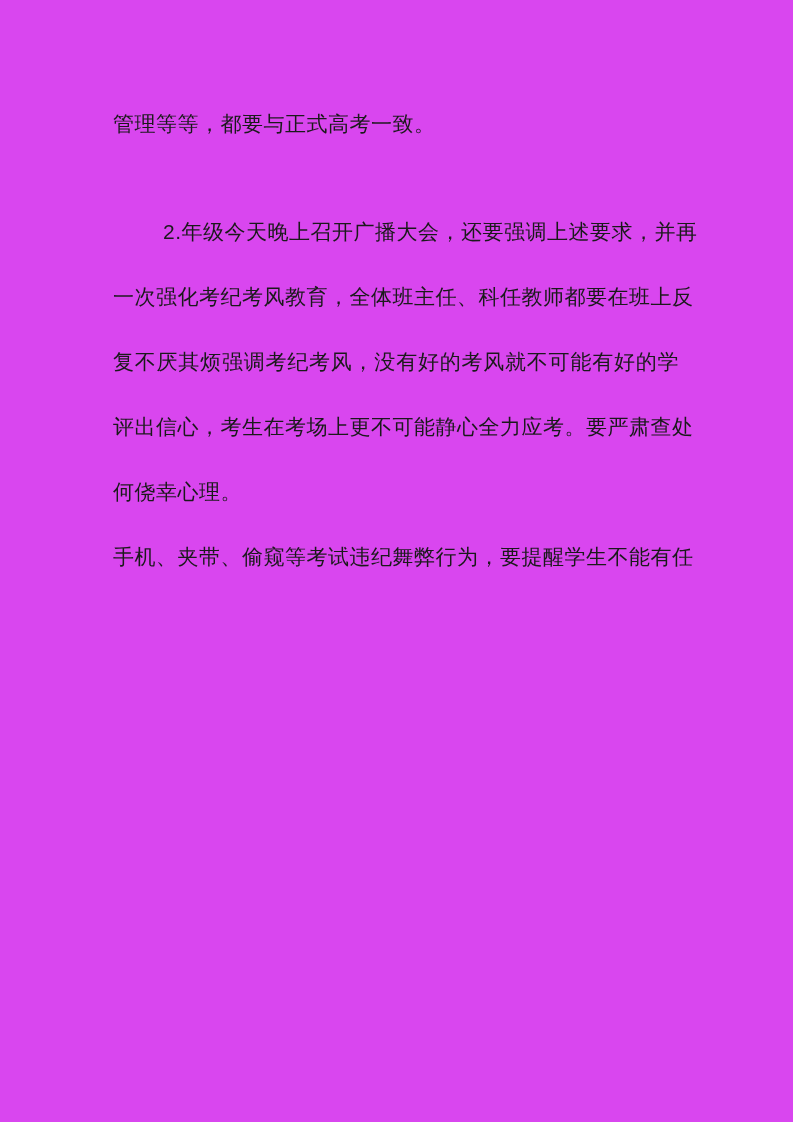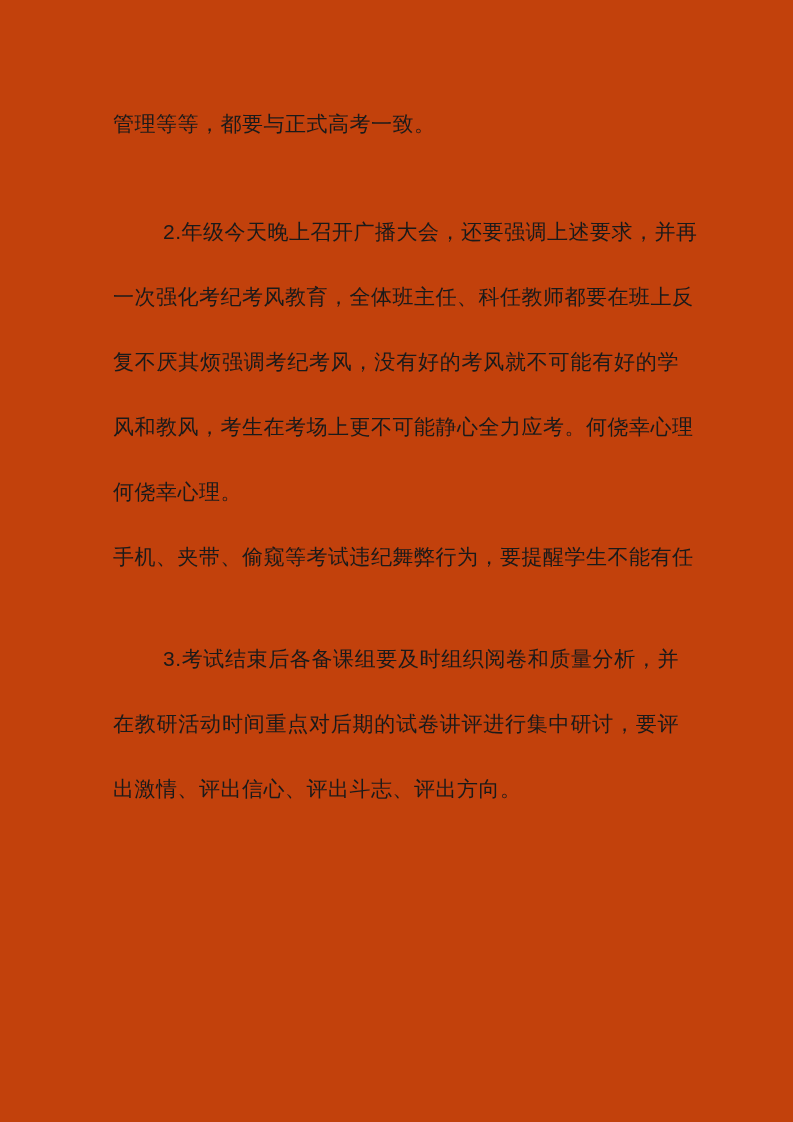--- a/index.html
+++ b/index.html
@@ -41,32 +41,27 @@
     text-align: justify;
     text-align-last: justify;
   }
   .paragraph.indent .line:first-child {
     padding-left: 50px;
   }
 </style>
 </head>
 <body>
 
-<div class="page" style="background: #c2410c; color: rgb(26, 26, 26);">
+<div class="page" style="background: #d946ef; color: rgb(26, 26, 26);">
   <div class="content" id="content">
       <div class="paragraph">
         <div class="line">管理等等，都要与正式高考一致。</div>
       </div>
       <div class="paragraph indent">
         <div class="line jl">2.年级今天晚上召开广播大会，还要强调上述要求，并再</div>
         <div class="line jl">一次强化考纪考风教育，全体班主任、科任教师都要在班上反</div>
         <div class="line jl">复不厌其烦强调考纪考风，没有好的考风就不可能有好的学</div>
-        <div class="line jl">风和教风，考生在考场上更不可能静心全力应考。何侥幸心理</div>
+        <div class="line jl">评出信心，考生在考场上更不可能静心全力应考。要严肃查处</div>
         <div class="line">何侥幸心理。</div>
         <div class="line jl">手机、夹带、偷窥等考试违纪舞弊行为，要提醒学生不能有任</div>
-      </div>
-      <div class="paragraph indent">
-        <div class="line jl">3.考试结束后各备课组要及时组织阅卷和质量分析，并</div>
-        <div class="line jl">在教研活动时间重点对后期的试卷讲评进行集中研讨，要评</div>
-        <div class="line">出激情、评出信心、评出斗志、评出方向。</div>
       </div>
     </div>
 </div>
 
 </body></html>

